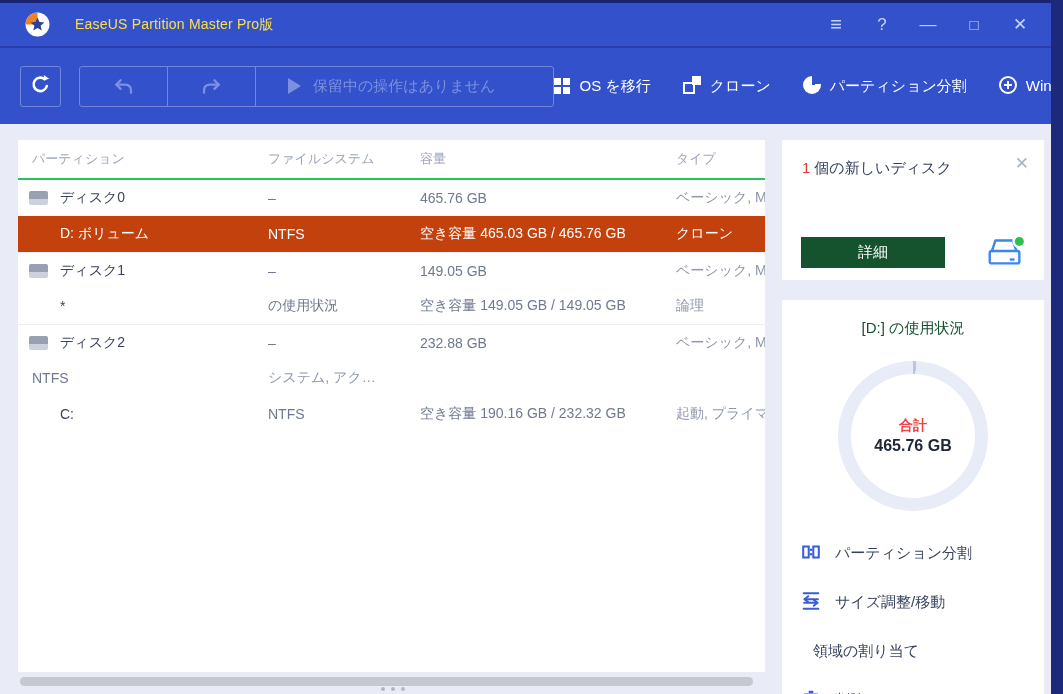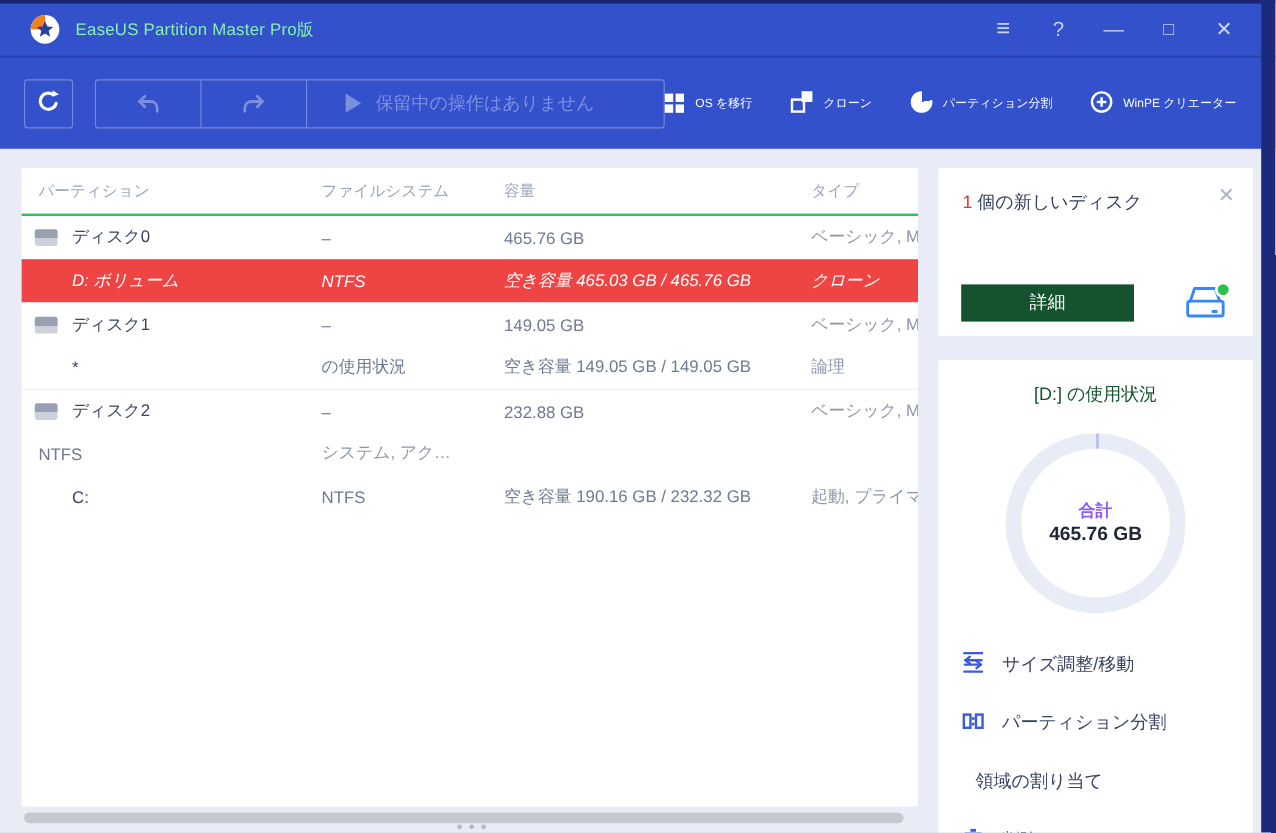--- a/index.html
+++ b/index.html
@@ -4,21 +4,21 @@
 <style>
   * { margin:0; padding:0; box-sizing:border-box; }
   html,body { background:#cfd3e2; }
   body { font-family:"Liberation Sans","DejaVu Sans",sans-serif; }
   .app { position:relative; width:1063px; height:694px; overflow:hidden; background:#e9ecf6; }
 
   
   .titlebar { position:absolute; top:0; left:0; width:100%; height:46px; background:#3351cb;
               border-top:3px solid #1b2472; display:flex; align-items:center; padding-left:24px; z-index:5; }
   .logo { width:27px; height:27px; flex:0 0 auto; }
-  .app-title { color:#86efac; font-size:14px; margin-left:12px; letter-spacing:.2px; }
+  .app-title { color:#fde047; font-size:14px; margin-left:24px; letter-spacing:.2px; }
   .win-controls { margin-left:auto; margin-right:32px; display:flex; align-items:center; gap:24px; }
   .wc { width:22px; height:24px; display:flex; align-items:center; justify-content:center;
         color:#c7d2f2; font-size:17px; cursor:default; }
   .wc.menu { font-size:20px; }
   .wc.max  { font-size:15px; }
 
   
   .toolbar { position:absolute; top:46px; left:0; width:100%; height:78px; background:#3351cb;
              border-top:2px solid #2b3cae; display:flex; align-items:center; padding:0 20px; z-index:4; }
   .refresh-btn { width:41px; height:41px; border:1px solid #7386dc; border-radius:3px; background:transparent;
@@ -26,21 +26,21 @@
   .pending-group { margin-left:18px; height:41px; border:1px solid #7386dc; border-radius:3px;
                    display:flex; align-items:stretch; color:#7d90e0; }
   .pg-cell { display:flex; align-items:center; justify-content:center; padding:0 32px; }
   .pg-cell + .pg-cell { border-left:1px solid #7386dc; }
   .play-tri { width:0; height:0; border-left:13px solid #7d90e0; border-top:8px solid transparent;
               border-bottom:8px solid transparent; margin-right:12px; }
   .pending-label { font-size:15px; white-space:nowrap; padding-right:26px; }
 
   .tool-buttons { margin-left:auto; margin-right:28px; display:flex; align-items:center; gap:32px; }
   .tbtn { display:flex; align-items:center; gap:9px; background:none; border:none; color:#fff;
-          font-size:10px; font-family:inherit; cursor:pointer; white-space:nowrap; }
+          font-size:15px; font-family:inherit; cursor:pointer; white-space:nowrap; }
 
   
   .ic-grid { width:16px; height:16px; display:grid; grid-template-columns:1fr 1fr; gap:2px; }
   .ic-grid i { background:#fff; }
   .ic-clone { position:relative; width:18px; height:18px; display:inline-block; }
   .ic-clone .back  { position:absolute; left:0; bottom:0; width:12px; height:12px; border:2px solid #fff; }
   .ic-clone .front { position:absolute; right:0; top:0;  width:9px; height:9px; background:#fff; }
   .ic-pie { width:18px; height:18px; border-radius:50%; display:inline-block;
             background:conic-gradient(rgba(255,255,255,0) 0 80deg, #fff 80deg 360deg); }
   .ic-plus { position:relative; width:18px; height:18px; border:2px solid #fff; border-radius:50%; display:inline-block; }
@@ -50,21 +50,21 @@
 
   
   .table-panel { position:absolute; left:18px; top:140px; width:747px; height:532px; background:#fff; }
   .thead, .trow { display:grid; grid-template-columns:236px 152px 256px 1fr; align-items:center; padding-left:14px; }
   .thead { height:40px; color:#9ba4b9; font-size:13px; border-bottom:2px solid #22c55e; }
   .trow { height:36px; font-size:14px; color:#39445e; cursor:pointer; }
   .trow .cell-name { position:relative; padding-left:28px; white-space:nowrap; }
   .trow .cell-val  { color:#6f7990; white-space:nowrap; }
   .trow .cell-type { color:#8e96ab; white-space:nowrap; overflow:hidden; }
   .trow.disk.sep { border-top:1px solid #eceef5; }
-  .trow.selected { background:#ef4444; color:#fff;font-style:italic; }
+  .trow.selected { background:#c2410c; color:#fff; }
   .trow.selected .cell-val, .trow.selected .cell-type { color:#fff; }
   .p-icon { position:absolute; left:-3px; top:50%; transform:translateY(-50%);
             width:19px; height:14px; border-radius:2px;
             background:linear-gradient(#99a0b1 55%, #ccd1dc 55%); }
 
   
   .hscroll-thumb { position:absolute; left:20px; top:677px; width:733px; height:9px;
                    background:#c6c8cf; border-radius:5px; cursor:pointer; }
   .page-dots { position:absolute; left:381px; top:687px; display:flex; gap:6px; }
   .page-dots i { width:4px; height:4px; border-radius:50%; background:#b4b8c5; }
@@ -78,21 +78,21 @@
   .detail-btn { position:absolute; left:19px; top:97px; width:144px; height:31px; background:#14532d;
                 color:#fff; border:none; font-size:15px; font-family:inherit; cursor:pointer; }
   .nd-drive { position:absolute; right:18px; top:90px; }
 
   .card-usage { left:782px; top:300px; width:262px; height:394px; }
   .usage-title { text-align:center; margin-top:19px; font-size:15px; color:#14532d; }
   .donut { width:150px; height:150px; margin:23px auto 0; border-radius:50%; position:relative;
            background:conic-gradient(#b9c4e6 0deg 2.2deg, #e8ecf6 2.2deg 360deg); }
   .donut-hole { position:absolute; inset:13px; border-radius:50%; background:#fff;
                 display:flex; flex-direction:column; align-items:center; justify-content:center; }
-  .donut-lab { font-size:14px; font-weight:bold; color:#8b5cf6; }
+  .donut-lab { font-size:14px; font-weight:bold; color:#ef4444; }
   .donut-val { font-size:16px; font-weight:bold; color:#202838; margin-top:2px; }
   .actions { margin-top:18px; padding-left:18px; }
   .action-row { height:49px; display:flex; align-items:center; gap:13px; cursor:pointer;
                 font-size:15px; color:#38425f; white-space:nowrap; }
   .ic-alloc { width:20px; height:20px; border-radius:50%; flex:0 0 auto;
               background:conic-gradient(rgba(0,0,0,0) 0 70deg, #3a5cd8 70deg 360deg); }
 
   
   .right-strip { position:absolute; right:0; top:0; width:12px; height:100%; background:#1d2a7c; z-index:20; }
 </style>
@@ -253,43 +253,43 @@
     <div class="usage-title">[D:] の使用状況</div>
     <div class="donut">
       <div class="donut-hole">
         <div class="donut-lab">合計</div>
         <div class="donut-val">465.76 GB</div>
       </div>
     </div>
     <div class="actions" id="actionList">
         <div class="action-row">
           <span class="ticon"><svg viewBox="0 0 24 24" width="22" height="22">
+              <g stroke="#3a5cd8" stroke-width="2.2" fill="none">
+                <rect x="3.5" y="6" width="6" height="12"></rect>
+                <rect x="14.5" y="6" width="6" height="12"></rect>
+              </g>
+              <circle cx="12" cy="9.5" r="1.4" fill="#3a5cd8"></circle>
+              <circle cx="12" cy="14.5" r="1.4" fill="#3a5cd8"></circle>
+            </svg></span>
+          <span>パーティション分割</span>
+        </div>
+        <div class="action-row">
+          <span class="ticon"><svg viewBox="0 0 24 24" width="22" height="22">
               <g stroke="#3a5cd8" stroke-width="2.2" fill="none" stroke-linecap="round" stroke-linejoin="round">
                 <path d="M4 3.6 H20"></path>
                 <path d="M9 6.8 L5 10 L9 13.2"></path>
                 <path d="M5 10 H19.5"></path>
                 <path d="M15 10.8 L19 14 L15 17.2"></path>
                 <path d="M4.5 14 H19"></path>
                 <path d="M4 20.4 H20"></path>
               </g>
             </svg></span>
           <span>サイズ調整/移動</span>
         </div>
         <div class="action-row">
-          <span class="ticon"><svg viewBox="0 0 24 24" width="22" height="22">
-              <g stroke="#3a5cd8" stroke-width="2.2" fill="none">
-                <rect x="3.5" y="6" width="6" height="12"></rect>
-                <rect x="14.5" y="6" width="6" height="12"></rect>
-              </g>
-              <circle cx="12" cy="9.5" r="1.4" fill="#3a5cd8"></circle>
-              <circle cx="12" cy="14.5" r="1.4" fill="#3a5cd8"></circle>
-            </svg></span>
-          <span>パーティション分割</span>
-        </div>
-        <div class="action-row">
           <span class="ticon"><span class="ic-alloc"></span></span>
           <span>領域の割り当て</span>
         </div>
         <div class="action-row">
           <span class="ticon"><svg viewBox="0 0 24 24" width="22" height="22">
               <rect x="9.5" y="3" width="5" height="2.6" fill="#3a5cd8"></rect>
               <rect x="4" y="6" width="16" height="2.6" rx="1" fill="#3a5cd8"></rect>
               <rect x="6" y="10" width="12" height="11" rx="1.5" fill="#3a5cd8"></rect>
             </svg></span>
           <span>削除</span>

